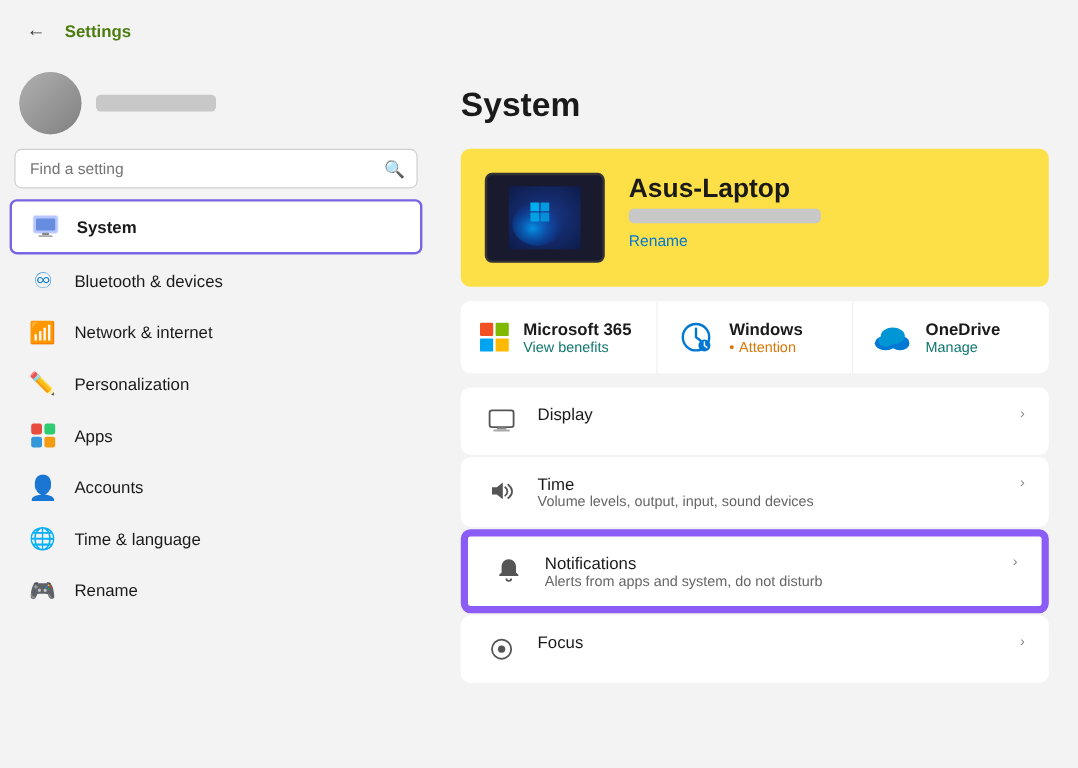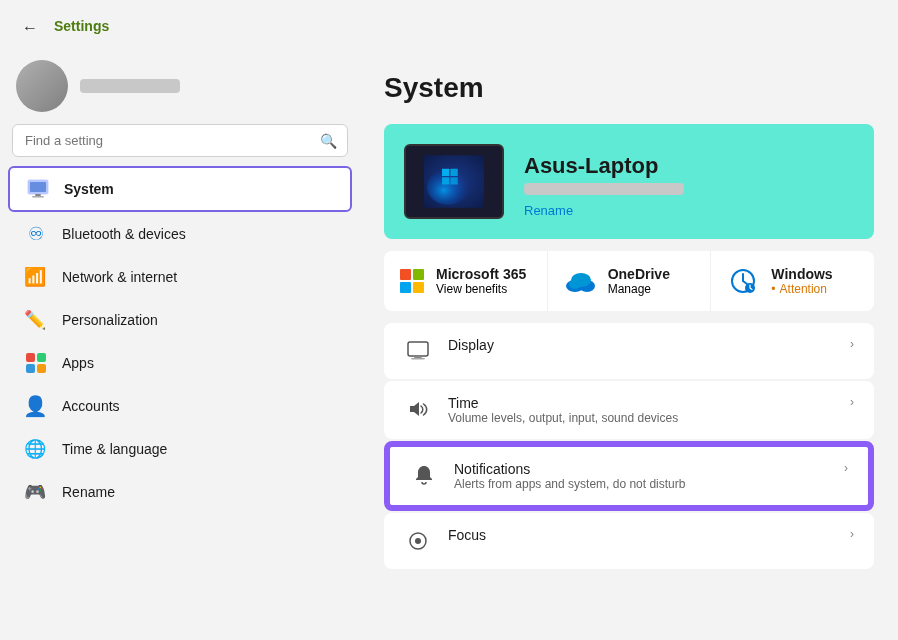--- a/index.html
+++ b/index.html
@@ -151,26 +151,26 @@
 
     .page-title {
       font-size: 28px;
       font-weight: 600;
       color: #1a1a1a;
       margin-bottom: 20px;
     }
 
     
     .device-card {
-      background: #5eead4;
+      background: #fde047;
       border-radius: 8px;
       padding: 20px;
       margin-bottom: 12px;
       display: flex;
-      align-items: flex-end;
+      align-items: flex-start;
       gap: 20px;
     }
     .device-image {
       width: 100px;
       height: 75px;
       background: #1a1a2e;
       border-radius: 6px;
       border: 2px solid #333;
       display: flex;
       align-items: center;
@@ -230,21 +230,21 @@
       justify-content: center;
     }
     .service-info { flex: 1; }
     .service-name {
       font-size: 14px;
       font-weight: 600;
       color: #1a1a1a;
     }
     .service-sub {
       font-size: 12px;
-      color: #000000;
+      color: #0f766e;
     }
     .service-sub.attention {
       color: #d97706;
       display: flex;
       align-items: center;
       gap: 4px;
     }
 
     
     .settings-list { display: flex; flex-direction: column; gap: 2px; }
@@ -433,45 +433,45 @@
       <div style="background:#7fba00;"></div>
       <div style="background:#00a4ef;"></div>
       <div style="background:#ffb900;"></div>
     </div>
     <div class="service-info">
       <div class="service-name">Microsoft 365</div>
       <div class="service-sub"> View benefits</div>
     </div>
   </div>
         <div class="service-card">
+    <div class="service-icon">
+      <svg width="26" height="26" viewBox="0 0 26 26" fill="none">
+        <circle cx="13" cy="13" r="11" stroke="#0078d4" stroke-width="2" fill="none"></circle>
+        <path d="M13 6v7l4 3" stroke="#0078d4" stroke-width="2" stroke-linecap="round"></path>
+        <circle cx="20" cy="20" r="5" fill="#0078d4"></circle>
+        <path d="M20 17v3l2 1.5" stroke="white" stroke-width="1.2" stroke-linecap="round"></path>
+      </svg>
+    </div>
+    <div class="service-info">
+      <div class="service-name">Windows</div>
+      <div class="service-sub attention"><span>•</span> Attention</div>
+    </div>
+  </div>
+        <div class="service-card">
     <div class="service-icon onedrive-icon">
       <svg width="30" height="22" viewBox="0 0 30 22" fill="none">
         <ellipse cx="10" cy="16" rx="9" ry="6" fill="#0078d4"></ellipse>
         <ellipse cx="22" cy="16" rx="8" ry="6" fill="#0078d4"></ellipse>
         <ellipse cx="16" cy="10" rx="10" ry="7" fill="#0096d6"></ellipse>
         <ellipse cx="10" cy="14" rx="6" ry="5" fill="#0096d6"></ellipse>
       </svg>
     </div>
     <div class="service-info">
       <div class="service-name">OneDrive</div>
       <div class="service-sub"> Manage</div>
-    </div>
-  </div>
-        <div class="service-card">
-    <div class="service-icon">
-      <svg width="26" height="26" viewBox="0 0 26 26" fill="none">
-        <circle cx="13" cy="13" r="11" stroke="#0078d4" stroke-width="2" fill="none"></circle>
-        <path d="M13 6v7l4 3" stroke="#0078d4" stroke-width="2" stroke-linecap="round"></path>
-        <circle cx="20" cy="20" r="5" fill="#0078d4"></circle>
-        <path d="M20 17v3l2 1.5" stroke="white" stroke-width="1.2" stroke-linecap="round"></path>
-      </svg>
-    </div>
-    <div class="service-info">
-      <div class="service-name">Windows</div>
-      <div class="service-sub attention"><span>•</span> Attention</div>
     </div>
   </div>
       </div>
 
     <div class="settings-list" id="settings-list">
         <div class="settings-row">
     <div class="settings-row-icon">
             <svg width="24" height="24" viewBox="0 0 24 24" fill="none">
               <rect x="2" y="3" width="20" height="14" rx="2" stroke="#555" stroke-width="1.5"></rect>
               <rect x="8" y="17" width="8" height="2" fill="#888" rx="1"></rect>

